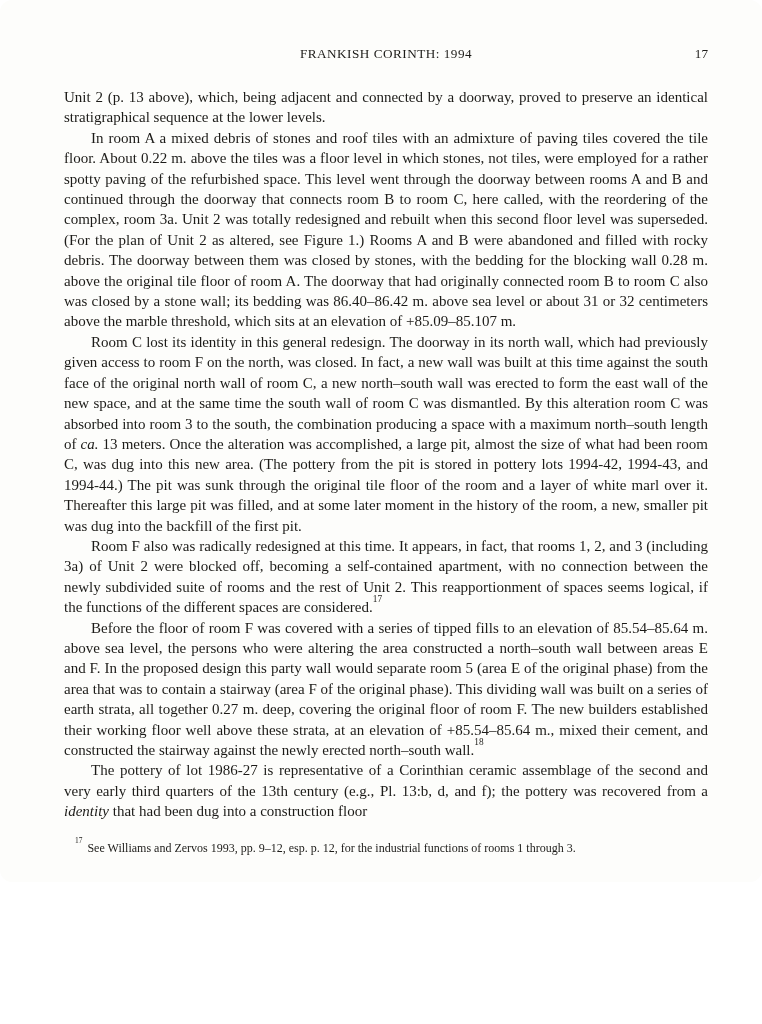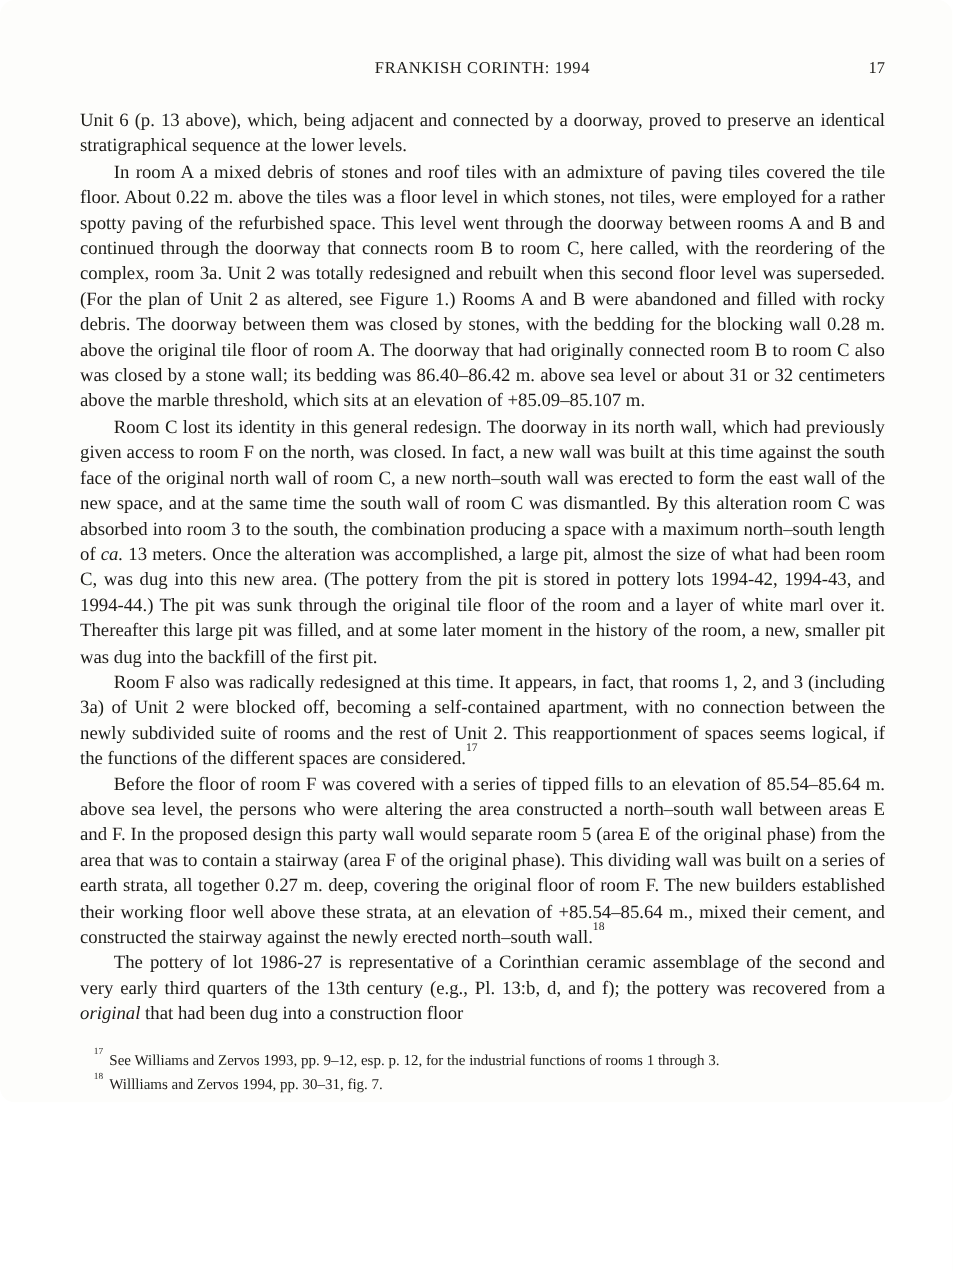--- a/index.html
+++ b/index.html
@@ -69,26 +69,25 @@
 <body>
 
 <div class="page">
 
   <div class="running-head">
     <span>FRANKISH CORINTH: 1994</span>
     <span class="page-num">17</span>
   </div>
 
   <div class="body-text" id="paragraphs">
-      <p class="para"><span>Unit 6 (p. 13 above), which, being adjacent and connected by a doorway, proved to preserve an identical stratigraphical sequence at the lower levels.</span></p>
+      <p class="para"><span>Unit 2 (p. 13 above), which, being adjacent and connected by a doorway, proved to preserve an identical stratigraphical sequence at the lower levels.</span></p>
       <p class="para indent"><span>In room A a mixed debris of stones and roof tiles with an admixture of paving tiles covered the tile floor. About 0.22 m. above the tiles was a floor level in which stones, not tiles, were employed for a rather spotty paving of the refurbished space. This level went through the doorway between rooms A and B and continued through the doorway that connects room B to room C, here called, with the reordering of the complex, room 3a. Unit 2 was totally redesigned and rebuilt when this second floor level was superseded. (For the plan of Unit 2 as altered, see Figure 1.) Rooms A and B were abandoned and filled with rocky debris. The doorway between them was closed by stones, with the bedding for the blocking wall 0.28 m. above the original tile floor of room A. The doorway that had originally connected room B to room C also was closed by a stone wall; its bedding was 86.40–86.42 m. above sea level or about 31 or 32 centimeters above the marble threshold, which sits at an elevation of +85.09–85.107 m.</span></p>
       <p class="para indent"><span>Room C lost its identity in this general redesign. The doorway in its north wall, which had previously given access to room F on the north, was closed. In fact, a new wall was built at this time against the south face of the original north wall of room C, a new north–south wall was erected to form the east wall of the new space, and at the same time the south wall of room C was dismantled. By this alteration room C was absorbed into room 3 to the south, the combination producing a space with a maximum north–south length of </span><i>ca.</i><span> 13 meters. Once the alteration was accomplished, a large pit, almost the size of what had been room C, was dug into this new area. (The pottery from the pit is stored in pottery lots 1994-42, 1994-43, and 1994-44.) The pit was sunk through the original tile floor of the room and a layer of white marl over it. Thereafter this large pit was filled, and at some later moment in the history of the room, a new, smaller pit was dug into the backfill of the first pit.</span></p>
       <p class="para indent"><span>Room F also was radically redesigned at this time. It appears, in fact, that rooms 1, 2, and 3 (including 3a) of Unit 2 were blocked off, becoming a self-contained apartment, with no connection between the newly subdivided suite of rooms and the rest of Unit 2. This reapportionment of spaces seems logical, if the functions of the different spaces are considered.</span><sup class="fn-ref">17</sup></p>
       <p class="para indent"><span>Before the floor of room F was covered with a series of tipped fills to an elevation of 85.54–85.64 m. above sea level, the persons who were altering the area constructed a north–south wall between areas E and F. In the proposed design this party wall would separate room 5 (area E of the original phase) from the area that was to contain a stairway (area F of the original phase). This dividing wall was built on a series of earth strata, all together 0.27 m. deep, covering the original floor of room F. The new builders established their working floor well above these strata, at an elevation of +85.54–85.64 m., mixed their cement, and constructed the stairway against the newly erected north–south wall.</span><sup class="fn-ref">18</sup></p>
-      <p class="para indent"><span>The pottery of lot 1986-27 is representative of a Corinthian ceramic assemblage of the second and very early third quarters of the 13th century (e.g., Pl. 13:b, d, and f); the pottery was recovered from a </span><i>original</i><span> that had been dug into a construction floor</span></p>
+      <p class="para indent"><span>The pottery of lot 1986-27 is representative of a Corinthian ceramic assemblage of the second and very early third quarters of the 13th century (e.g., Pl. 13:b, d, and f); the pottery was recovered from a </span><i>identity</i><span> that had been dug into a construction floor</span></p>
     </div>
 
   <div class="footnotes" id="footnotes">
       <p class="footnote"><sup class="fn-num">17</sup><span class="fn-text">See Williams and Zervos 1993, pp. 9–12, esp. p. 12, for the industrial functions of rooms 1 through 3.</span></p>
-      <p class="footnote"><sup class="fn-num">18</sup><span class="fn-text">Willliams and Zervos 1994, pp. 30–31, fig. 7.</span></p>
     </div>
 
 </div>
 
 </body></html>

